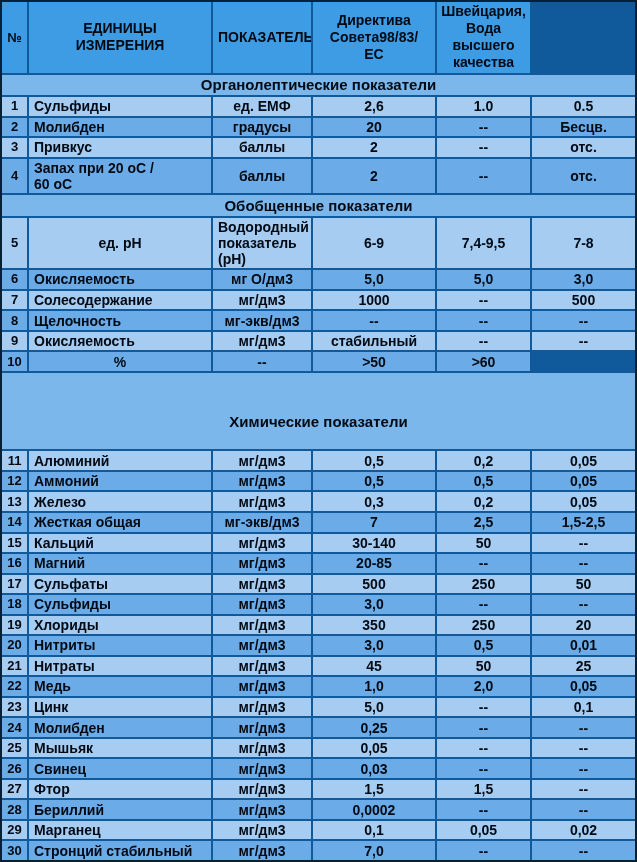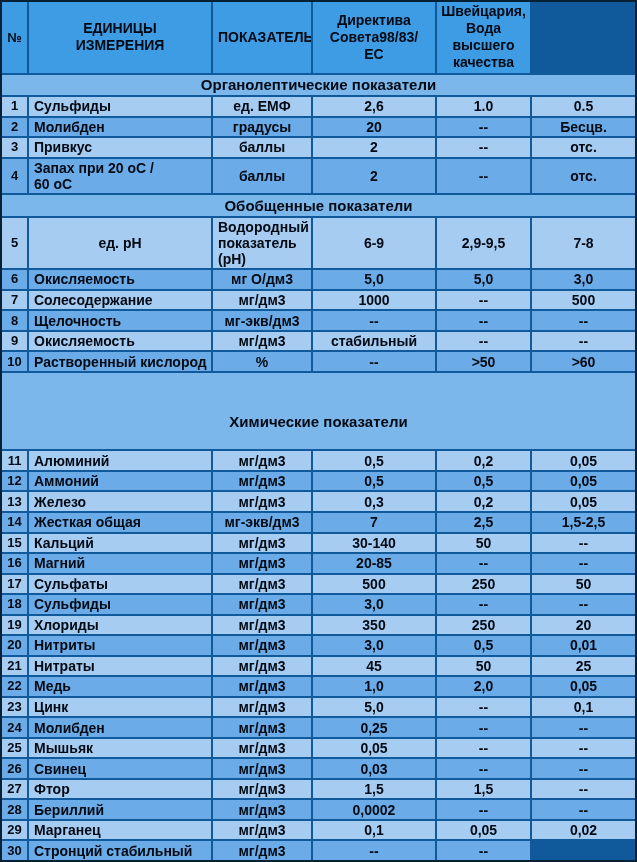--- a/index.html
+++ b/index.html
@@ -85,21 +85,21 @@
       <div class="cell c2 dark">баллы</div>
       <div class="cell c3 dark">2</div>
       <div class="cell c4 dark">--</div>
       <div class="cell c5 dark">отс.</div>
       <div class="cell section">Обобщенные показатели</div>
       <div class="cell c0 light">5</div>
       <div class="cell c2 light">ед. рН</div>
       <div class="cell c1 light">Водородный показатель
 (рН)</div>
       <div class="cell c3 light">6-9</div>
-      <div class="cell c4 light">2,9-9,5</div>
+      <div class="cell c4 light">7,4-9,5</div>
       <div class="cell c5 light">7-8</div>
       <div class="cell c0 dark">6</div>
       <div class="cell c1 dark">Окисляемость</div>
       <div class="cell c2 dark">мг О/дм3</div>
       <div class="cell c3 dark">5,0</div>
       <div class="cell c4 dark">5,0</div>
       <div class="cell c5 dark">3,0</div>
       <div class="cell c0 light">7</div>
       <div class="cell c1 light">Солесодержание</div>
       <div class="cell c2 light">мг/дм3</div>
@@ -112,21 +112,20 @@
       <div class="cell c3 dark">--</div>
       <div class="cell c4 dark">--</div>
       <div class="cell c5 dark">--</div>
       <div class="cell c0 light">9</div>
       <div class="cell c1 light">Окисляемость</div>
       <div class="cell c2 light">мг/дм3</div>
       <div class="cell c3 light">стабильный</div>
       <div class="cell c4 light">--</div>
       <div class="cell c5 light">--</div>
       <div class="cell c0 dark">10</div>
-      <div class="cell c1 dark">Растворенный кислород</div>
       <div class="cell c2 dark">%</div>
       <div class="cell c3 dark">--</div>
       <div class="cell c4 dark">&gt;50</div>
       <div class="cell c5 dark">&gt;60</div>
       <div class="cell section tall">Химические показатели</div>
       <div class="cell c0 light">11</div>
       <div class="cell c1 light">Алюминий</div>
       <div class="cell c2 light">мг/дм3</div>
       <div class="cell c3 light">0,5</div>
       <div class="cell c4 light">0,2</div>
@@ -235,16 +234,17 @@
       <div class="cell c5 dark">--</div>
       <div class="cell c0 light">29</div>
       <div class="cell c1 light">Марганец</div>
       <div class="cell c2 light">мг/дм3</div>
       <div class="cell c3 light">0,1</div>
       <div class="cell c4 light">0,05</div>
       <div class="cell c5 light">0,02</div>
       <div class="cell c0 dark">30</div>
       <div class="cell c1 dark">Стронций стабильный</div>
       <div class="cell c2 dark">мг/дм3</div>
+      <div class="cell c3 dark">7,0</div>
       <div class="cell c4 dark">--</div>
       <div class="cell c5 dark">--</div>
     </div>
 </div>
 
 </body></html>

